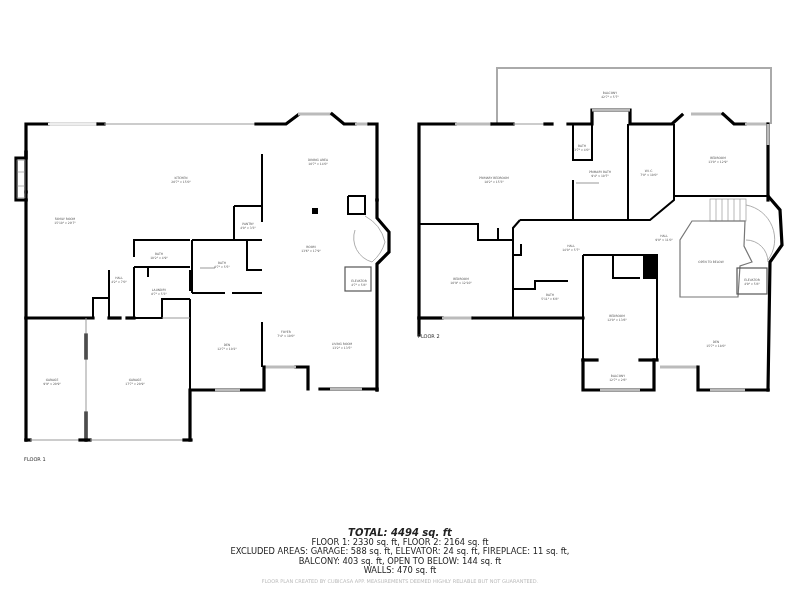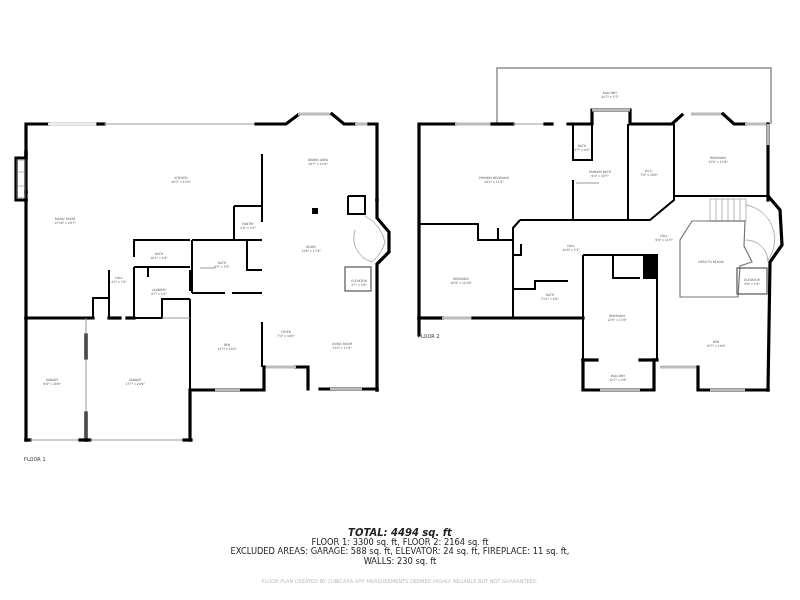--- a/index.html
+++ b/index.html
@@ -279,18 +279,19 @@
       <div>BALCONY</div>
       <div>12'7" x 2'6"</div>
     </div>
 </div>
 
 <div class="floor-label" style="left:24px;top:456px">FLOOR 1</div>
 <div class="floor-label" style="left:418px;top:333px">FLOOR 2</div>
 
 <div class="summary" style="top:528px">
   <div class="total">TOTAL: 4494 sq. ft</div>
-  <div>FLOOR 1: 3300 sq. ft, FLOOR 2: 2164 sq. ft</div>
+  <div>FLOOR 1: 2330 sq. ft, FLOOR 2: 2164 sq. ft</div>
   <div>EXCLUDED AREAS: GARAGE: 588 sq. ft, ELEVATOR: 24 sq. ft, FIREPLACE: 11 sq. ft,</div>
-  <div>WALLS: 230 sq. ft</div>
+  <div>BALCONY: 403 sq. ft, OPEN TO BELOW: 144 sq. ft</div>
+  <div>WALLS: 470 sq. ft</div>
 </div>
 
 <div class="disclaimer">FLOOR PLAN CREATED BY CUBICASA APP. MEASUREMENTS DEEMED HIGHLY RELIABLE BUT NOT GUARANTEED.</div>
 
 </body></html>

